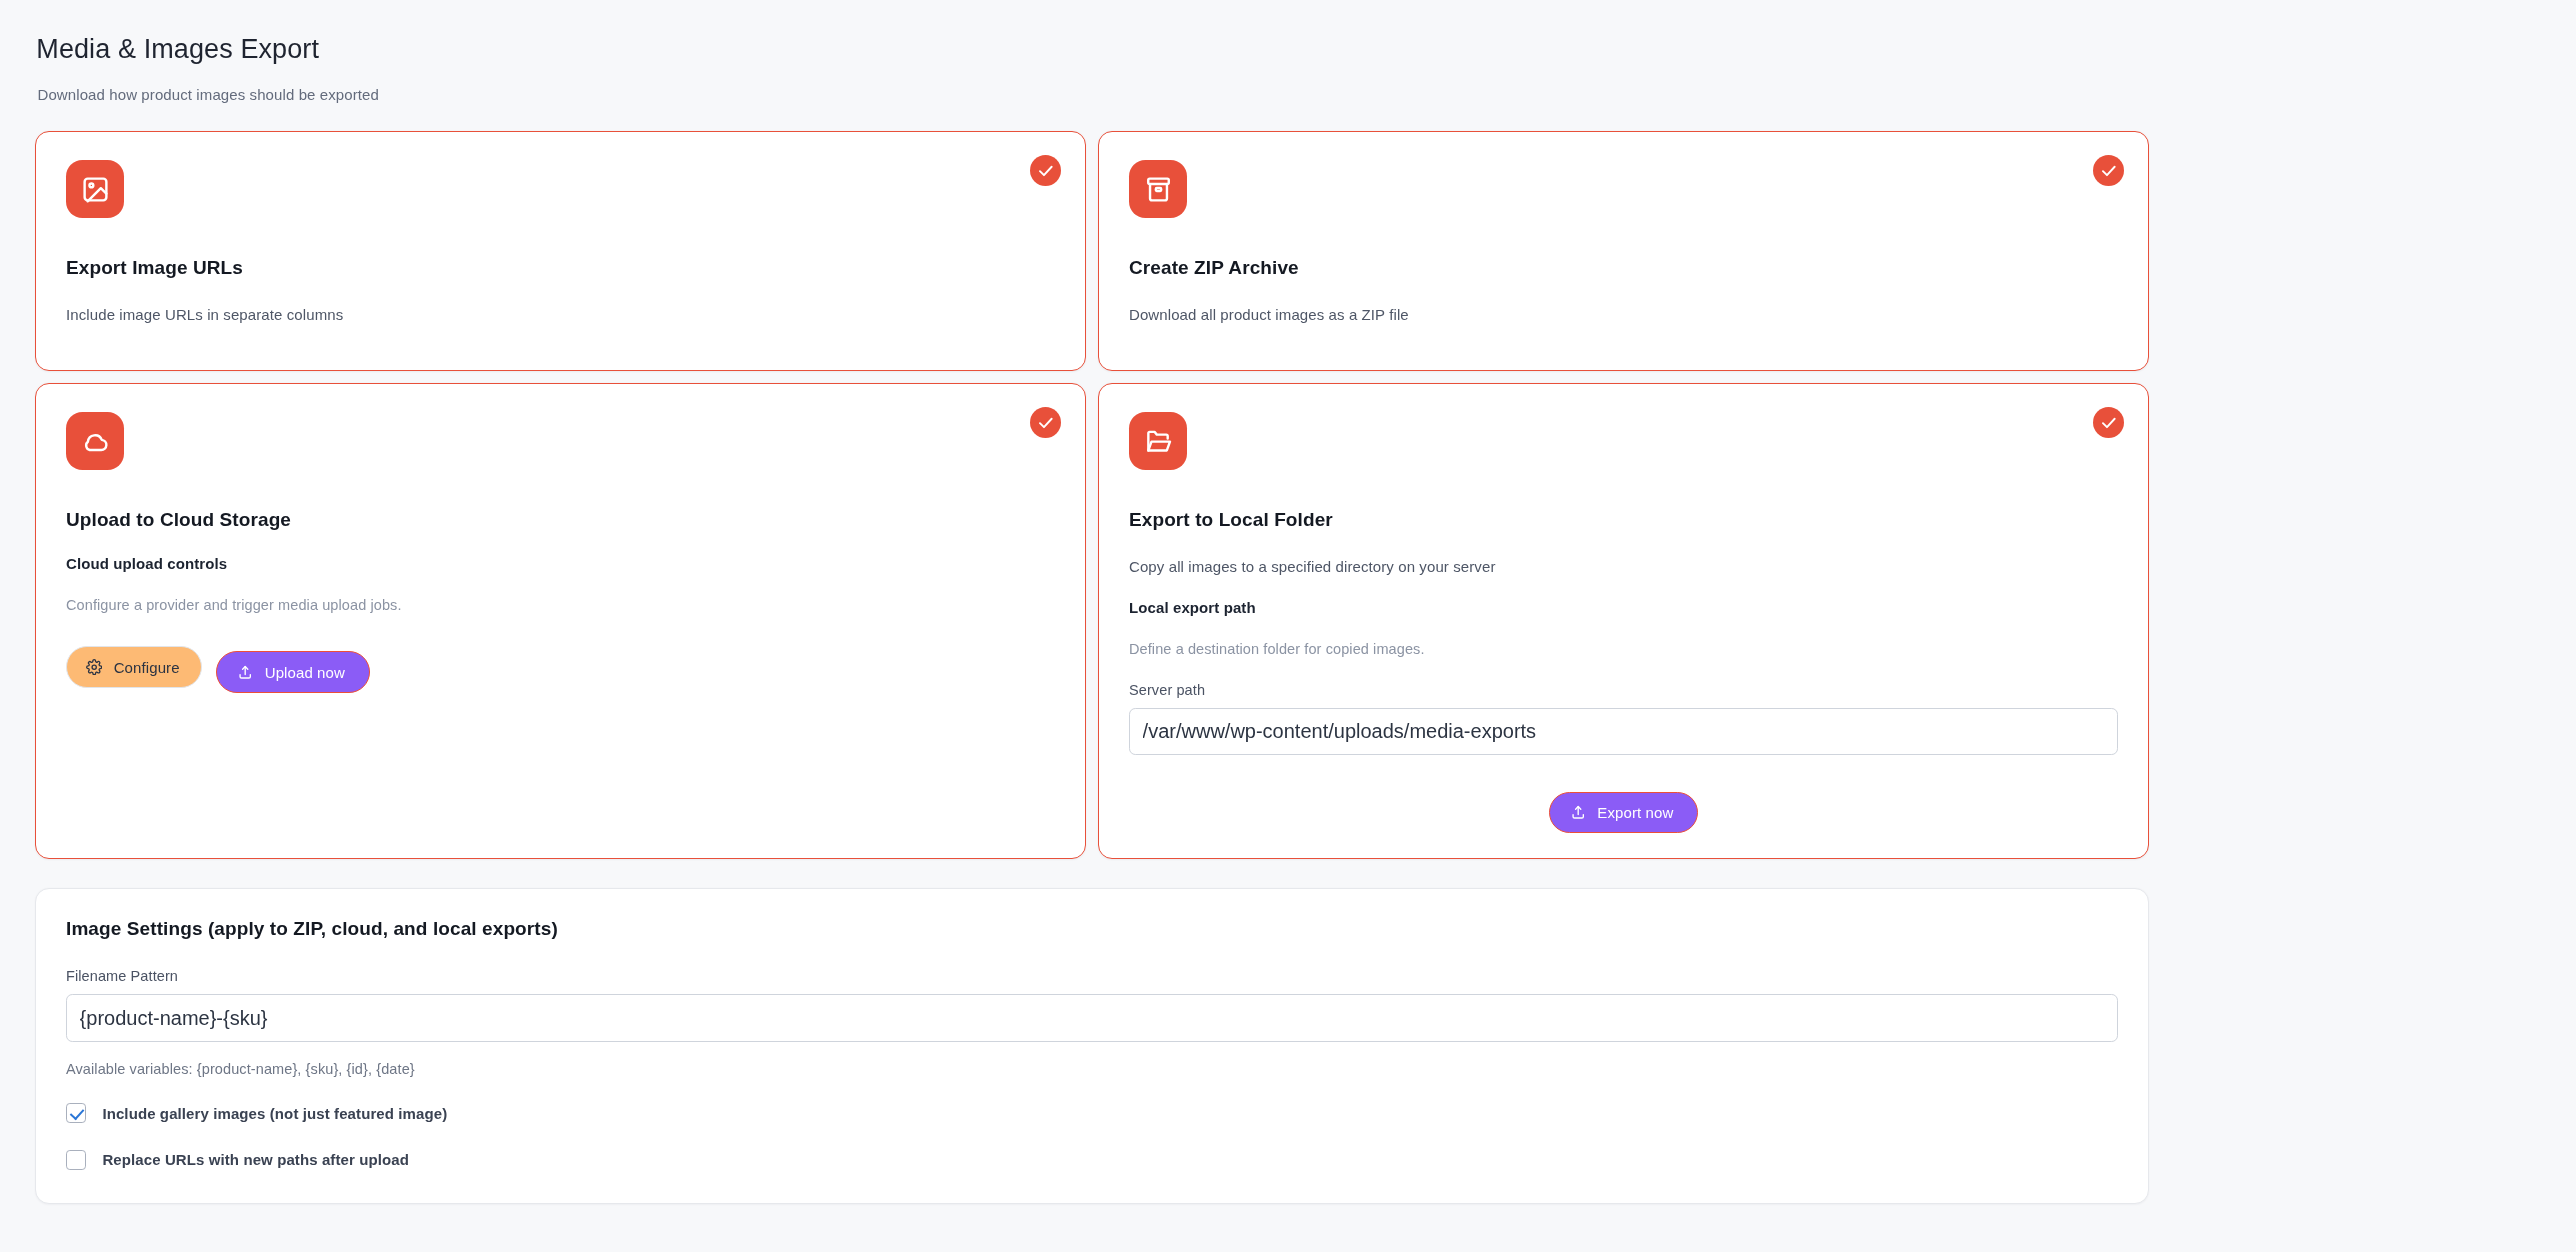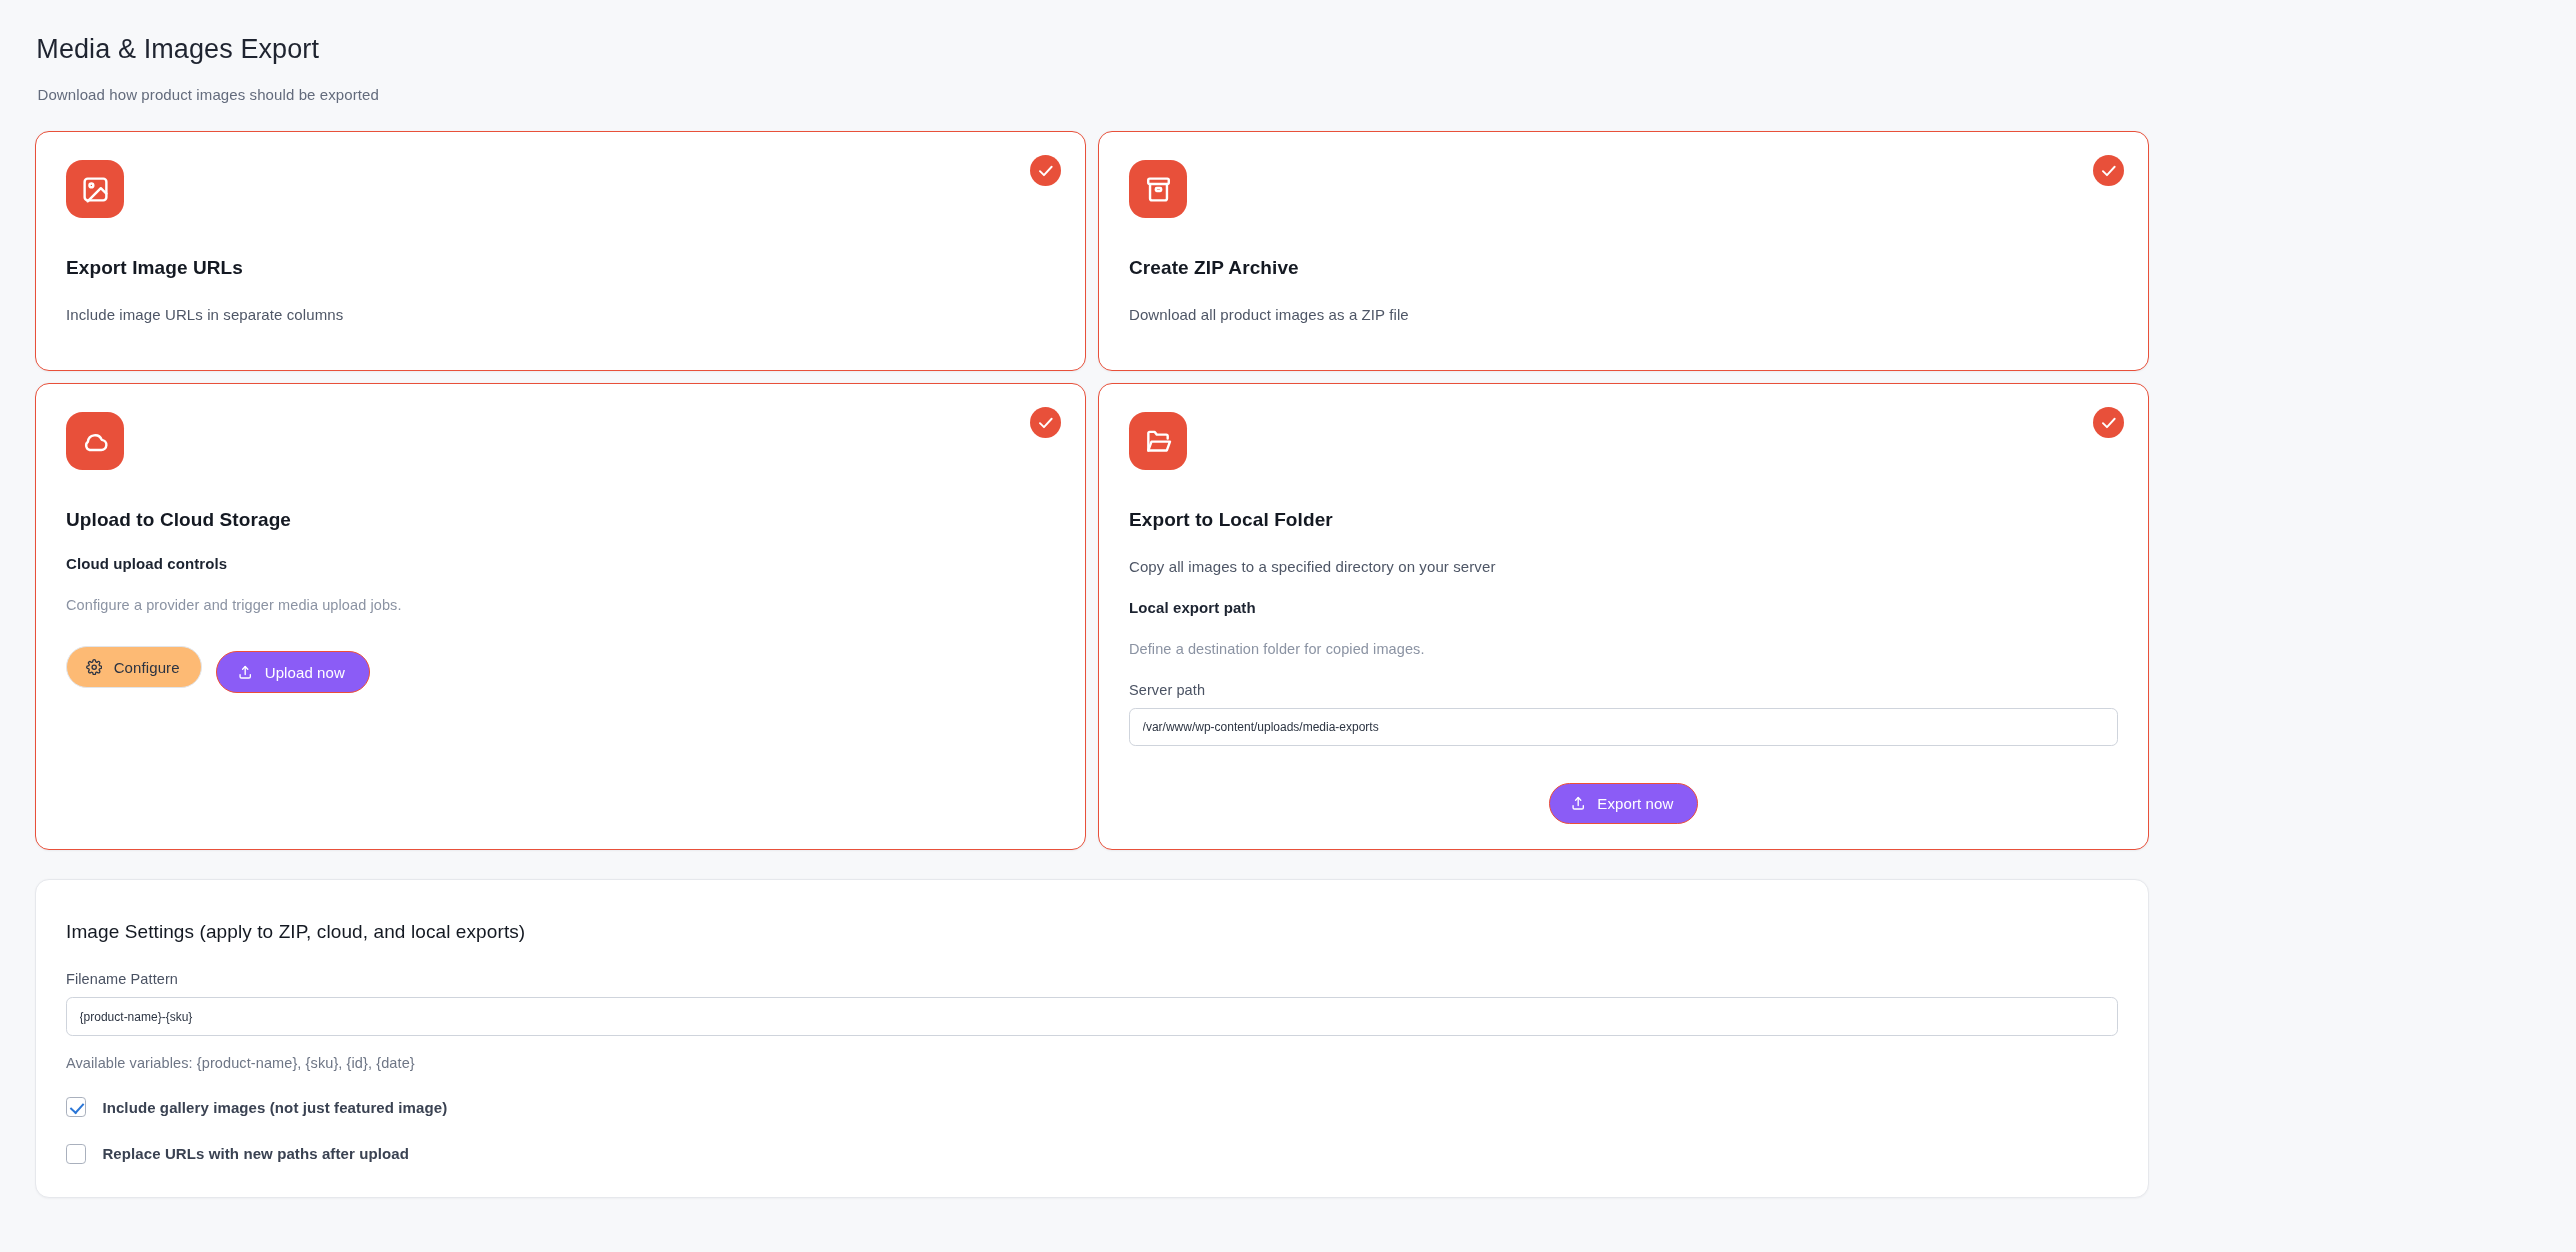--- a/index.html
+++ b/index.html
@@ -151,45 +151,44 @@
   }
   .text-input {
     display: block;
     width: 100%;
     margin-top: 10px;
     background: #ffffff;
     border: 1.3px solid #cfd4dc;
     border-radius: 6.3px;
     padding: 11.3px 12.6px;
     font-family: "Liberation Sans", sans-serif;
-    font-size: 12px;
+    font-size: 20px;
     color: #2c3442;
     outline: none;
   }
   .right-align-row {
     display: flex;
     justify-content: center;
     margin-top: 26.4px;
   }
 
   
   .settings-panel {
     background: #ffffff;
     border: 1.3px solid #e6e8ec;
     border-radius: 14px;
     margin-top: 29px;
     padding: 29px 30px 33px 30px;
     box-shadow: 0 0.6px 1.9px rgba(16,24,40,.04);
   }
   .settings-title {
     font-size: 19px;
-    font-weight: 400;
+    font-weight: 700;
     color: #141922;
     letter-spacing: 0.1px;
-    margin-top: 12px;
   }
   .settings-panel .field-label { margin-top: 28px; }
   .help-text {
     font-size: 14.5px;
     color: #6e7686;
     margin-top: 19px;
     letter-spacing: 0.1px;
   }
   .check-row {
     display: flex;

